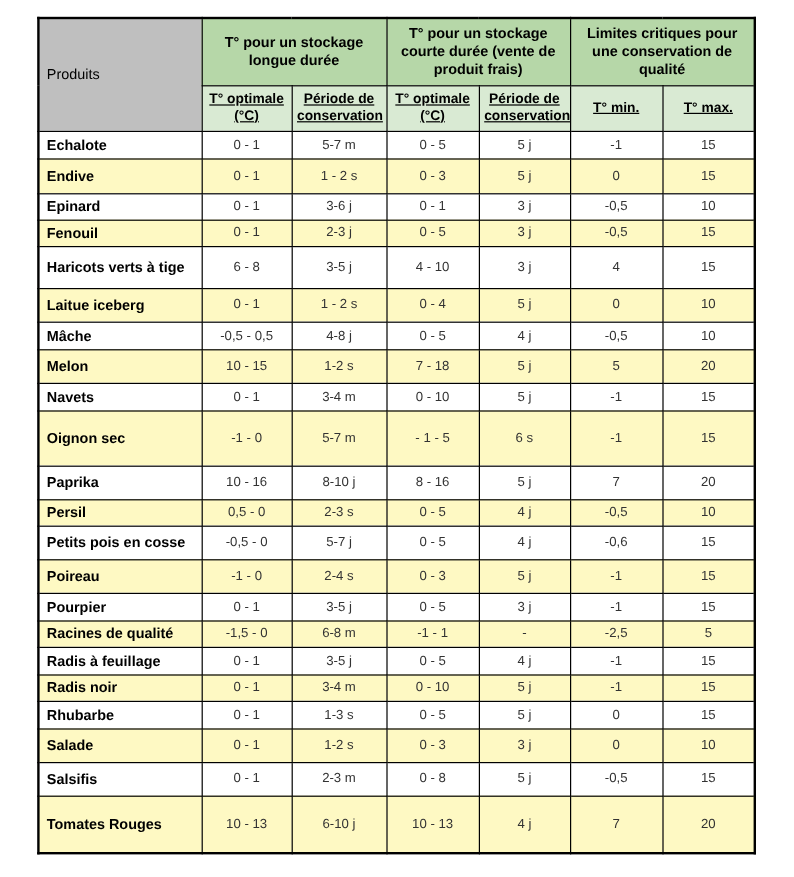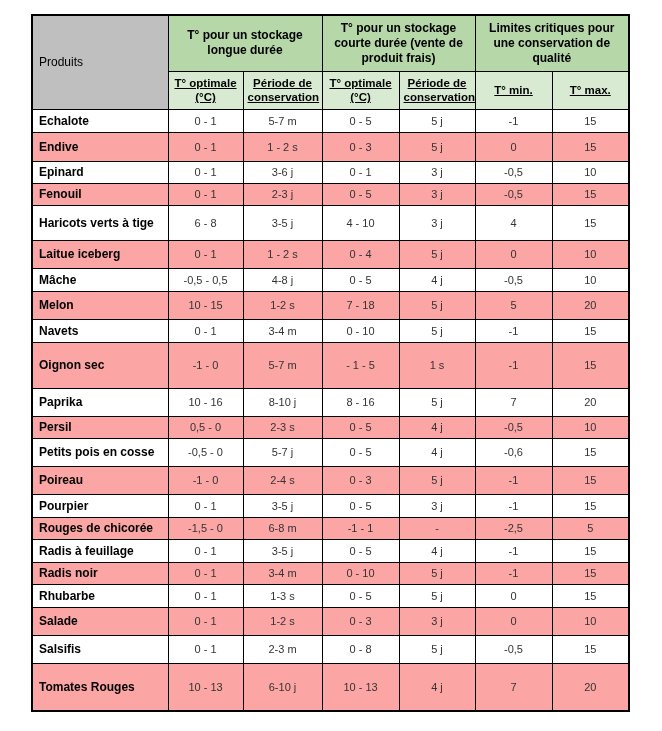--- a/index.html
+++ b/index.html
@@ -19,21 +19,21 @@
   th.produits { background:#bfbfbf; text-align:left; padding-left:6px;
                 font-size:12px; font-weight:normal; color:#000; }
   th.group { background:#b6d7a8; font-size:12px; font-weight:bold; color:#000;
              text-align:center; padding:2px 6px; line-height:1.25; }
   th.sub { background:#d9ead3; font-size:11.5px; font-weight:bold; color:#000;
            text-align:center; padding:2px 4px; line-height:1.25; }
   tbody td.product { font-size:12px; font-weight:bold; color:#000;
                      text-align:left; padding-left:6px; }
   tbody td.val { font-size:11px; color:#333; text-align:center; }
   tbody tr { background:#ffffff; }
-  tbody tr.alt { background:#fca5a5; }
+  tbody tr.alt { background:#fef9c3; }
   
   tbody tr:nth-child(1){height:23px}  tbody tr:nth-child(2){height:29px}
   tbody tr:nth-child(3){height:22px}  tbody tr:nth-child(4){height:22px}
   tbody tr:nth-child(5){height:35px}  tbody tr:nth-child(6){height:28px}
   tbody tr:nth-child(7){height:23px}  tbody tr:nth-child(8){height:28px}
   tbody tr:nth-child(9){height:23px}  tbody tr:nth-child(10){height:46px}
   tbody tr:nth-child(11){height:28px} tbody tr:nth-child(12){height:22px}
   tbody tr:nth-child(13){height:28px} tbody tr:nth-child(14){height:28px}
   tbody tr:nth-child(15){height:23px} tbody tr:nth-child(16){height:22px}
   tbody tr:nth-child(17){height:23px} tbody tr:nth-child(18){height:22px}
@@ -150,21 +150,21 @@
           <td class="val">0 - 10</td>
           <td class="val">5 j</td>
           <td class="val">-1</td>
           <td class="val">15</td>
         </tr>
         <tr class="alt">
           <td class="product">Oignon sec</td>
           <td class="val">-1 - 0</td>
           <td class="val">5-7 m</td>
           <td class="val">- 1 - 5</td>
-          <td class="val">1 s</td>
+          <td class="val">6 s</td>
           <td class="val">-1</td>
           <td class="val">15</td>
         </tr>
         <tr>
           <td class="product">Paprika</td>
           <td class="val">10 - 16</td>
           <td class="val">8-10 j</td>
           <td class="val">8 - 16</td>
           <td class="val">5 j</td>
           <td class="val">7</td>
@@ -200,21 +200,21 @@
         <tr>
           <td class="product">Pourpier</td>
           <td class="val">0 - 1</td>
           <td class="val">3-5 j</td>
           <td class="val">0 - 5</td>
           <td class="val">3 j</td>
           <td class="val">-1</td>
           <td class="val">15</td>
         </tr>
         <tr class="alt">
-          <td class="product">Rouges de chicorée</td>
+          <td class="product">Racines de qualité</td>
           <td class="val">-1,5 - 0</td>
           <td class="val">6-8 m</td>
           <td class="val">-1 -  1</td>
           <td class="val">-</td>
           <td class="val">-2,5</td>
           <td class="val">5</td>
         </tr>
         <tr>
           <td class="product">Radis à feuillage</td>
           <td class="val">0 - 1</td>

